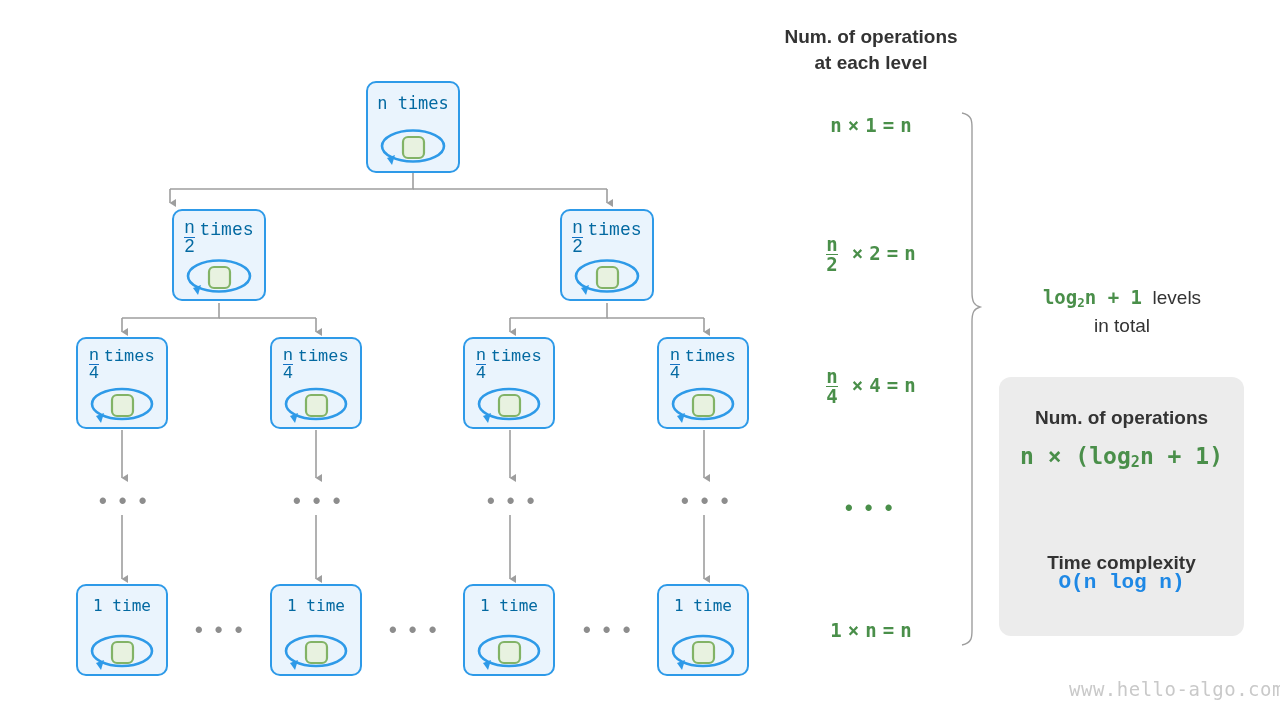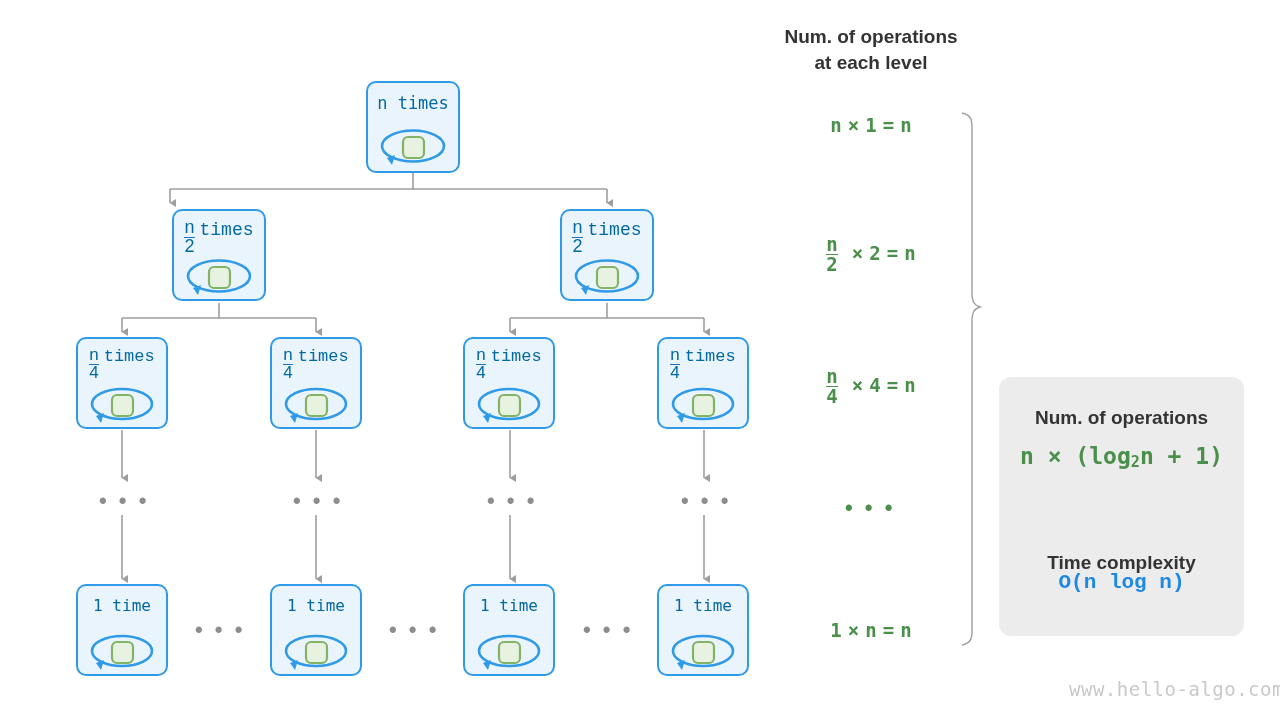--- a/index.html
+++ b/index.html
@@ -417,20 +417,27 @@
   <div class="ellipsis green" style="left:845px;top:497px;">• • •</div>
 
   <div class="op-row" style="left:763px;top:618px;width:216px;height:24px;">
     <span>1</span>
     <span class="sym">×</span>
     <span>n</span>
     <span class="sym">=</span>
     <span>n</span>
   </div>
 
+  <div class="levels-note" style="left:1000px;top:284px;width:244px;">
+    <div>
+      <span class="grn"><span>log</span><sub>2</sub><span>n + 1</span></span>&nbsp;
+      <span>levels</span>
+    </div>
+    <div>in total</div>
+  </div>
 
   <div class="sumbox" style="left:999px;top:377px;width:245px;height:259px;padding-top:31px;">
     <div class="sum-h">Num. of operations</div>
     <div class="sum-green" style="margin-top:18px;">
       <span>n × (log</span><sub>2</sub><span>n + 1)</span>
     </div>
     <div class="bigarrow" style="height:52px;"></div>
     <div class="sum-h">Time complexity</div>
     <div class="sum-blue" style="font-family:Liberation Mono, monospace;">O(n log n)</div>
   </div>

